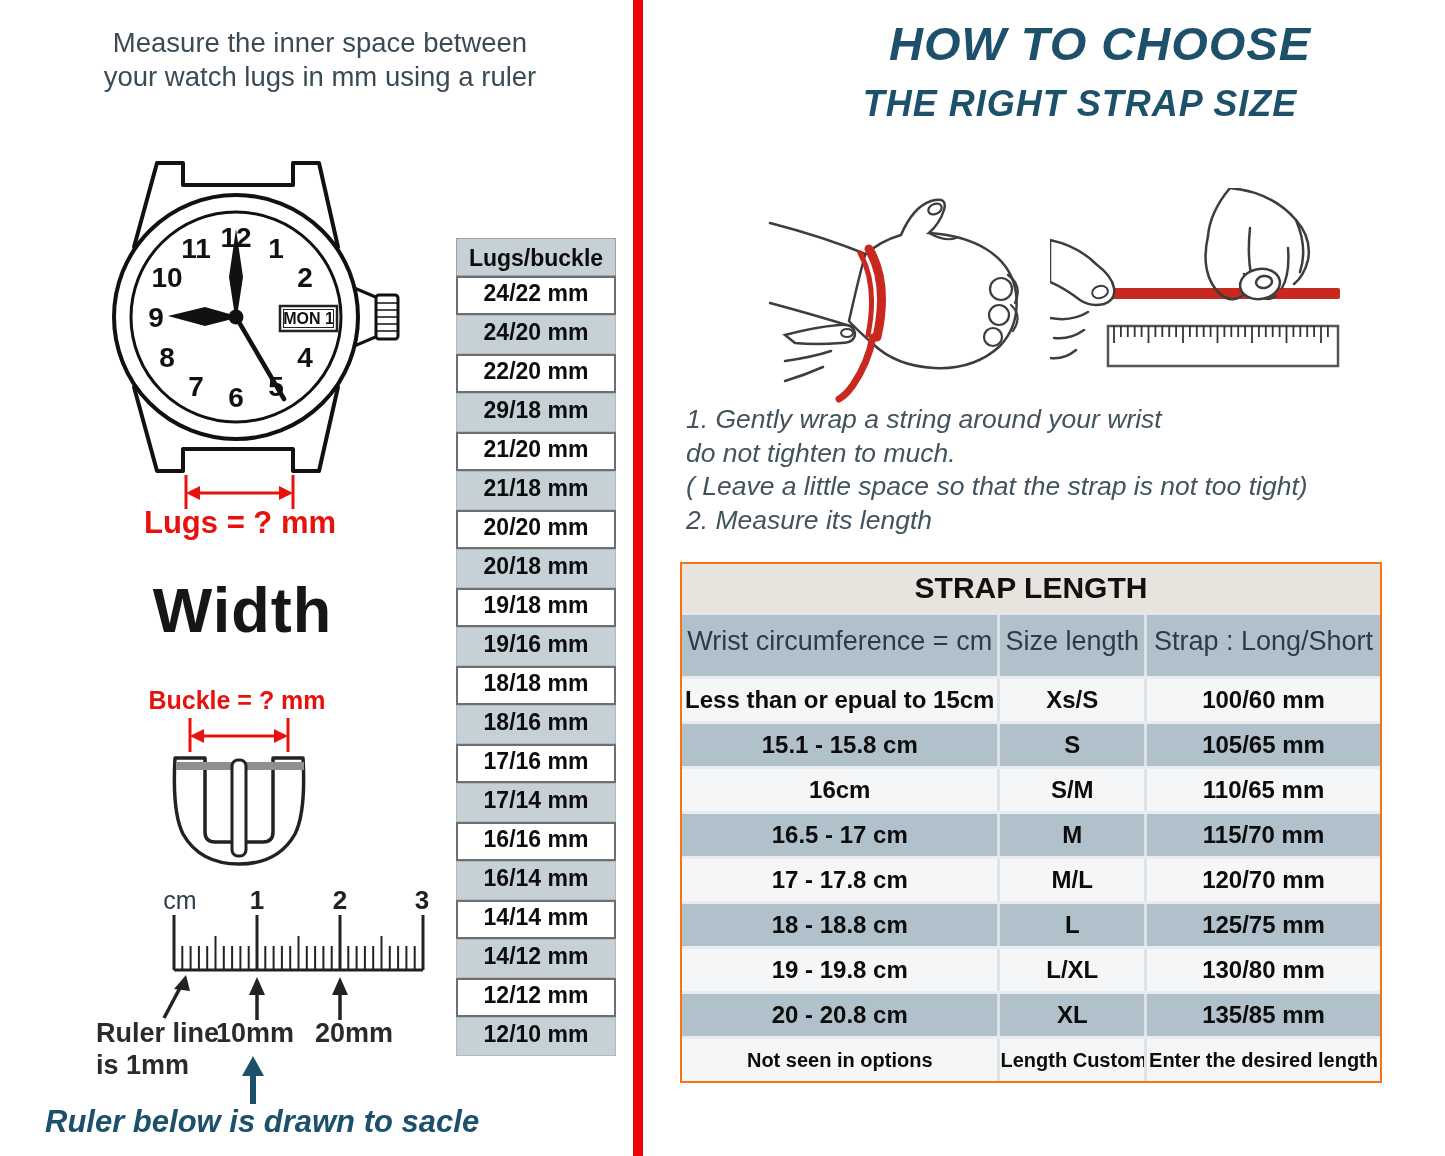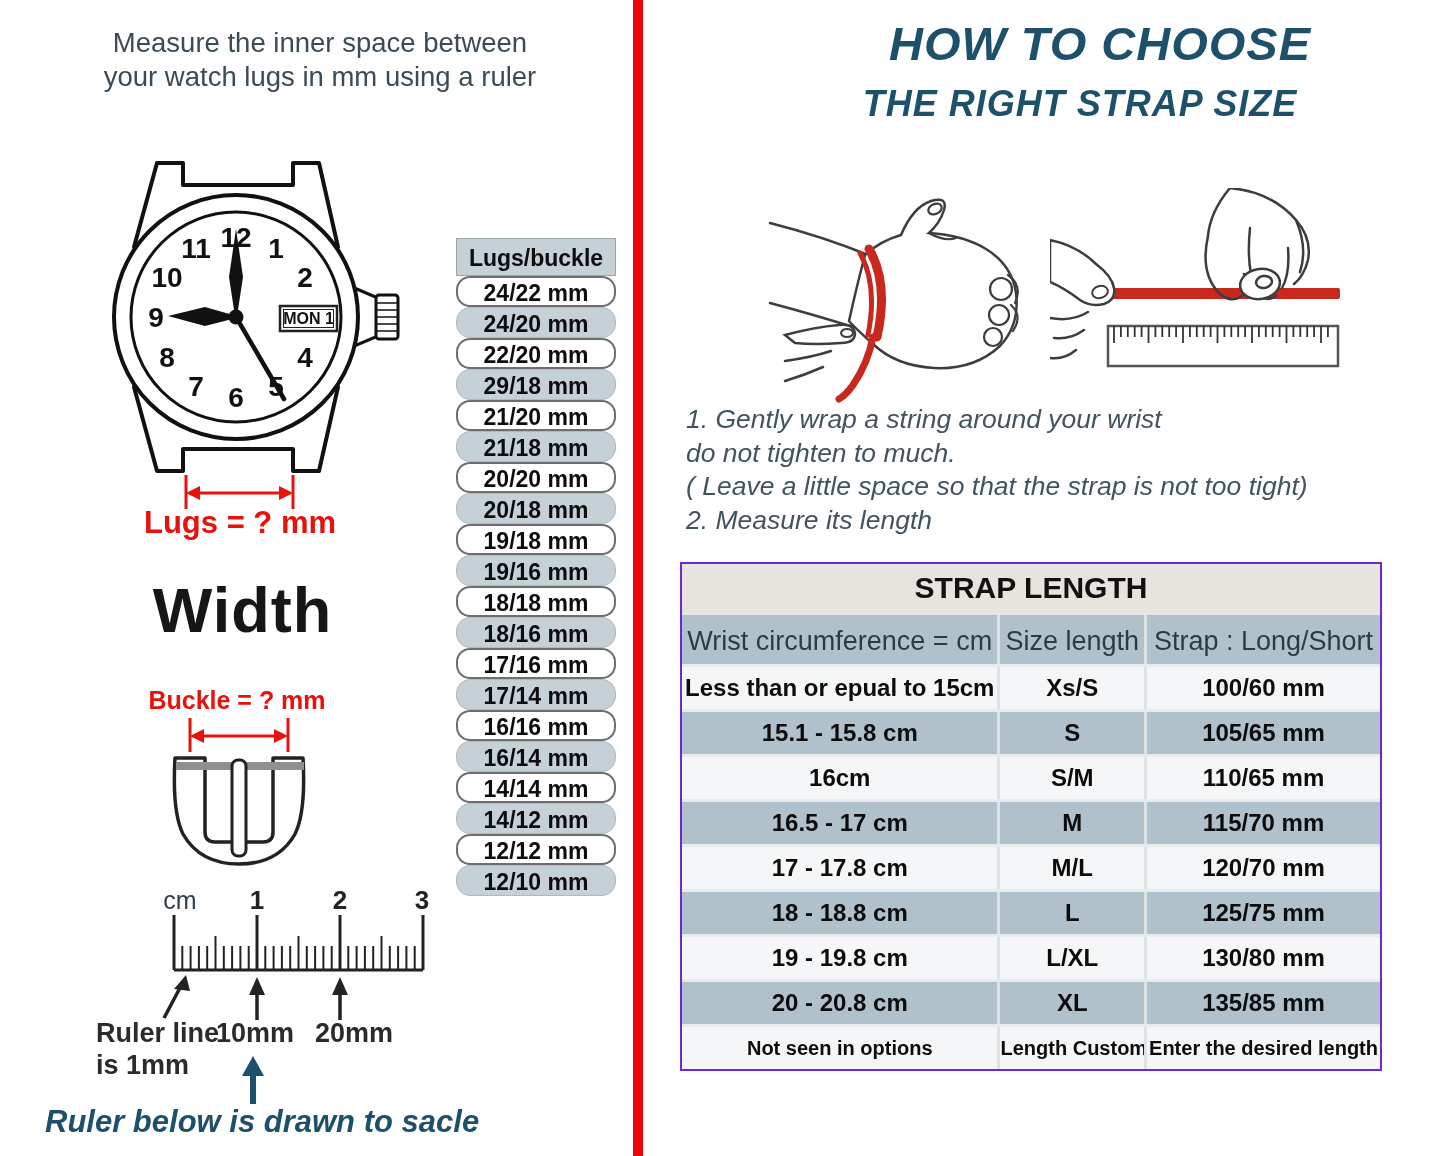--- a/index.html
+++ b/index.html
@@ -21,40 +21,40 @@
   #each-line-1{left:96px;top:1018px;}
   #each-line-2{left:96px;top:1050px;}
   #ten-label{left:216px;top:1018px;}
   #twenty-label{left:315px;top:1018px;}
   #footer-note{left:45px;top:1104px;width:545px;
     font-weight:bold;font-style:italic;font-size:31px;color:#1d506b;}
   
   #size-list{left:456px;top:238px;width:160px;}
   .size-header{height:38px;line-height:38px;background:#c6d0d7;border:1px solid #9aa5ab;
     font-weight:bold;font-size:23px;text-align:center;color:#0d0d0d;box-sizing:border-box;}
-  .size-item{height:31px;box-sizing:border-box;text-align:center;
-    font-weight:bold;font-size:23px;color:#0d0d0d;border-radius:14px;}
+  .size-item{height:39px;box-sizing:border-box;text-align:center;
+    font-weight:bold;font-size:23px;color:#0d0d0d;}
   .size-item.white{background:#ffffff;border:2px solid #6e6e6e;line-height:31px;}
   .size-item.gray{background:#c6d0d7;border:1px solid #b0b9bf;line-height:33px;}
   
   #divider{left:633px;top:0;width:10px;height:1156px;background:#ef0108;}
   
   #title1{left:750px;top:16px;width:700px;text-align:center;font-style:italic;
     font-weight:bold;font-size:47px;color:#1d506b;letter-spacing:1px;}
   #title2{left:730px;top:83px;width:700px;text-align:center;font-style:italic;
     font-weight:bold;font-size:36px;color:#1d506b;letter-spacing:1px;}
   #instructions{left:686px;top:403px;width:690px;font-style:italic;
     font-size:26.5px;line-height:33.5px;color:#42535c;}
   
-  #strap-table{left:680px;top:562px;width:702px;border:2px solid #6d28d9;box-sizing:border-box;}
+  #strap-table{left:680px;top:562px;width:702px;border:2px solid #f97316;box-sizing:border-box;}
   .t-title{height:48px;line-height:48px;background:#e7e4dd;text-align:center;
     font-weight:bold;font-size:30px;color:#111;}
   .t-head{display:flex;background:#b0c1cb;border-top:3px solid #e3e7e9;}
   .t-head .tcell{font-size:27px;color:#2c3c46;font-weight:normal;
-    height:49px;line-height:53px;}
+    height:61px;line-height:53px;}
   .trow{display:flex;border-top:3px solid #e9ecee;}
   .trow.light{background:#f4f6f7;}
   .trow.gray{background:#b0c1cb;}
   .tcell{box-sizing:border-box;text-align:center;height:42px;line-height:42px;
     font-weight:bold;font-size:24px;color:#0c0c0c;overflow:hidden;white-space:nowrap;}
   .tcell.c0{width:45.2%;}
   .tcell.c1{width:21%;border-left:3px solid #dfe3e5;}
   .tcell.c2{width:33.8%;border-left:3px solid #dfe3e5;}
   .trow.custom .tcell{font-size:20px;}
   svg{display:block;}

